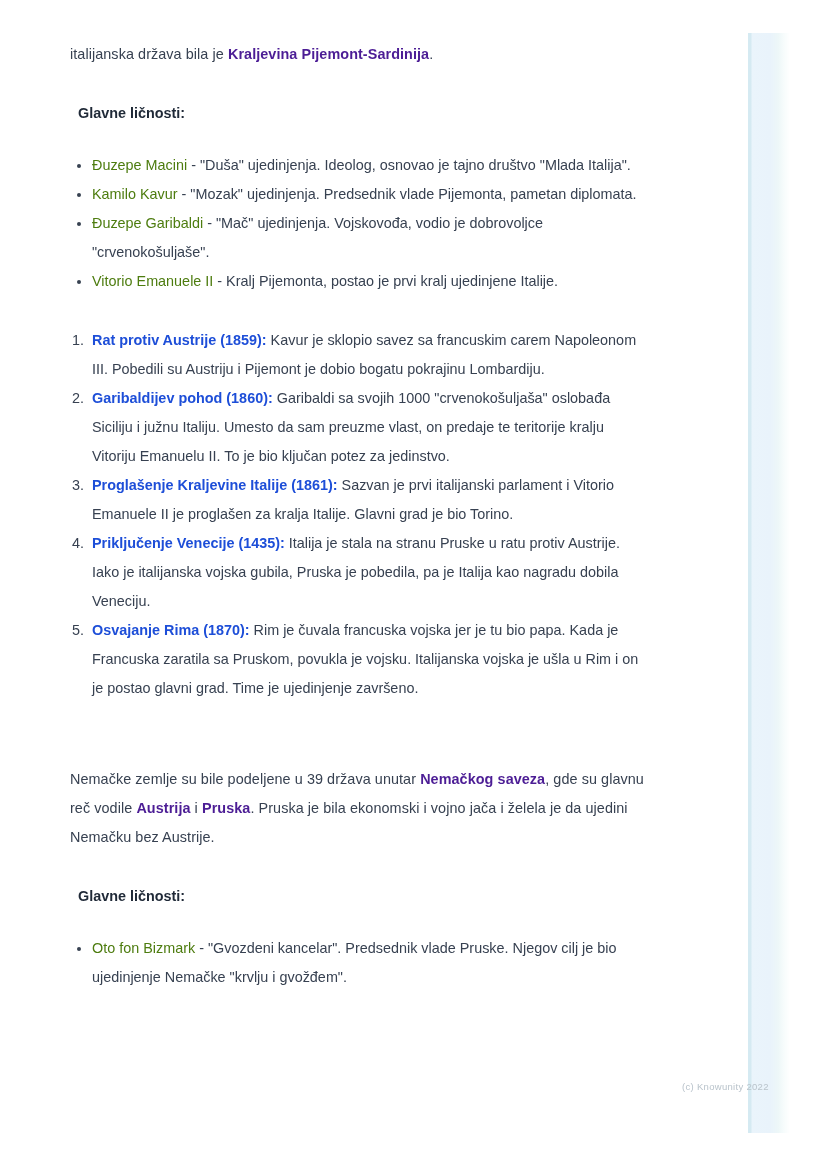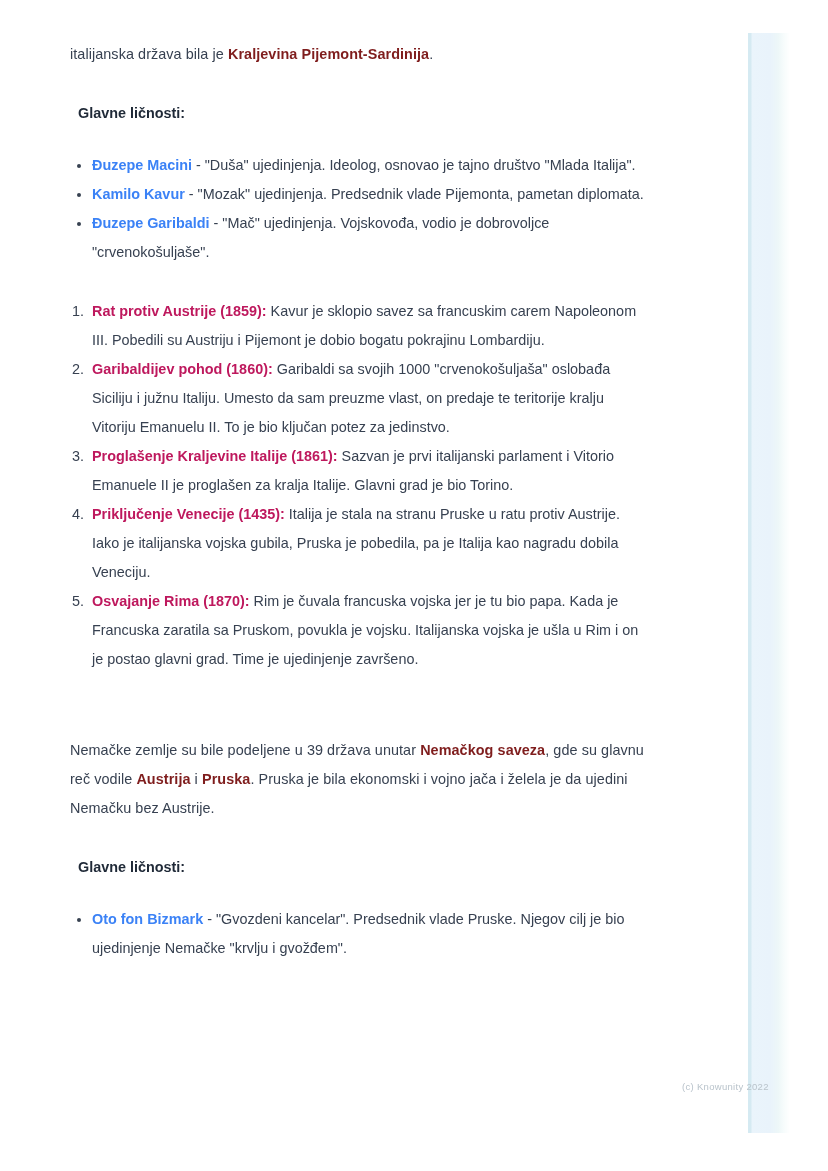--- a/index.html
+++ b/index.html
@@ -38,21 +38,21 @@
     width: 578px;
   }
 
   .para {
     font-size: 14.4px;
     line-height: 29px;
     color: #374151;
     margin: 0;
     letter-spacing: 0.005em;
   }
-  .para b, .para strong { color: #7f1d1d; font-weight: 700; }
+  .para b, .para strong { color: #4c1d95; font-weight: 700; }
 
   .lead { margin-top: 40px; }
 
   .sub-head {
     font-size: 14.4px;
     line-height: 29px;
     font-weight: 700;
     color: #1f2937;
     margin: 8px;
   }
@@ -81,21 +81,21 @@
   ul.bullets > li::before {
     content: "";
     position: absolute;
     left: 7px;
     top: 12.5px;
     width: 4px;
     height: 4px;
     border-radius: 50%;
     background: #374151;
   }
-  ul.bullets > li b { color: #3b82f6; font-weight: 700; }
+  ul.bullets > li b { color: #4d7c0f; font-weight: 400; }
 
   ol.steps {
     list-style: none;
     margin: 0;
     padding: 0;
     counter-reset: stepc;
   }
   ol.steps > li {
     position: relative;
     padding-left: 22px;
@@ -106,21 +106,21 @@
   }
   ol.steps > li::before {
     content: counter(stepc) ".";
     position: absolute;
     left: 2px;
     top: 0;
     color: #374151;
     font-size: 14.4px;
     line-height: 29px;
   }
-  ol.steps > li b { color: #be185d; font-weight: 700; }
+  ol.steps > li b { color: #1d4ed8; font-weight: 700; }
 
   .gap-sm { height: 15px; }
   .gap-md { height: 22px; }
   .gap-xl { height: 40px; }
 
   
   #watermark {
     position: absolute;
     left: 682px;
     top: 1080px;
@@ -144,20 +144,21 @@
   <div class="gap-md"></div>
 
   <p class="sub-head">Glavne ličnosti:</p>
 
   <div class="gap-sm"></div>
 
   <ul class="bullets">
     <li><b>Đuzepe Macini</b><span> - "Duša" ujedinjenja. Ideolog, osnovao je tajno društvo "Mlada Italija".</span></li>
     <li><b>Kamilo Kavur</b><span> - "Mozak" ujedinjenja. Predsednik vlade Pijemonta, pametan diplomata.</span></li>
     <li><b>Đuzepe Garibaldi</b><span> - "Mač" ujedinjenja. Vojskovođa, vodio je dobrovoljce "crvenokošuljaše".</span></li>
+    <li><b>Vitorio Emanuele II</b><span> - Kralj Pijemonta, postao je prvi kralj ujedinjene Italije.</span></li>
   </ul>
 
   <div class="gap-sm"></div>
 
 
   <div class="gap-sm"></div>
 
   <ol class="steps">
     <li><b>Rat protiv Austrije (1859):</b><span> Kavur je sklopio savez sa francuskim carem Napoleonom III. Pobedili su Austriju i Pijemont je dobio bogatu pokrajinu Lombardiju.</span></li>
     <li><b>Garibaldijev pohod (1860):</b><span> Garibaldi sa svojih 1000 "crvenokošuljaša" oslobađa Siciliju i južnu Italiju. Umesto da sam preuzme vlast, on predaje te teritorije kralju Vitoriju Emanuelu II. To je bio ključan potez za jedinstvo.</span></li>

